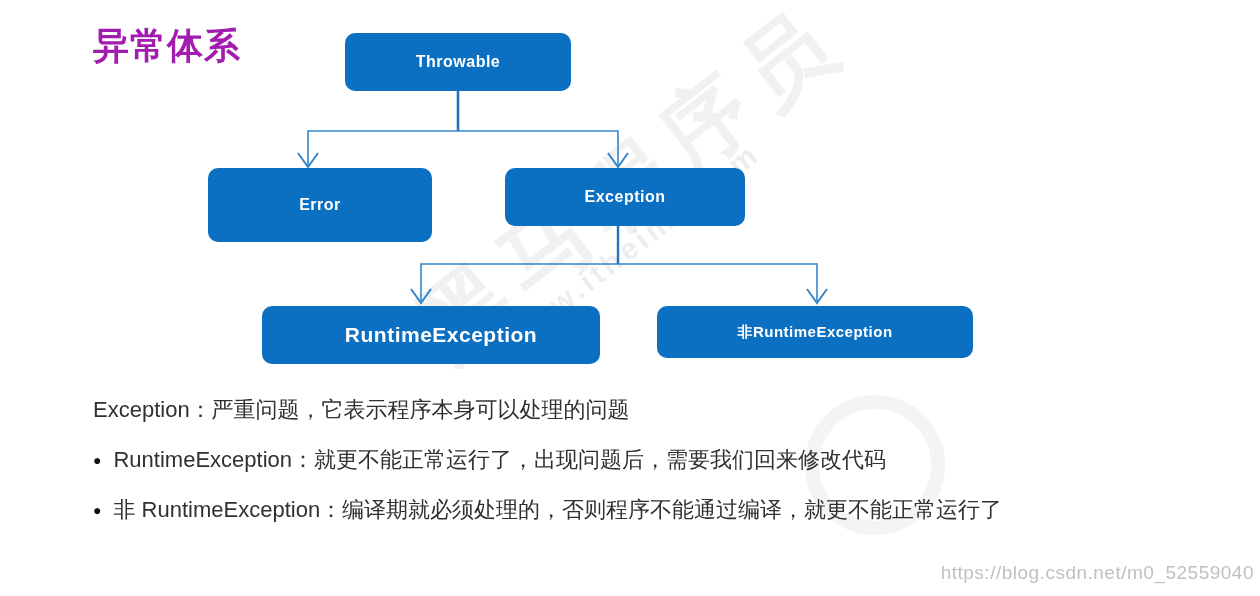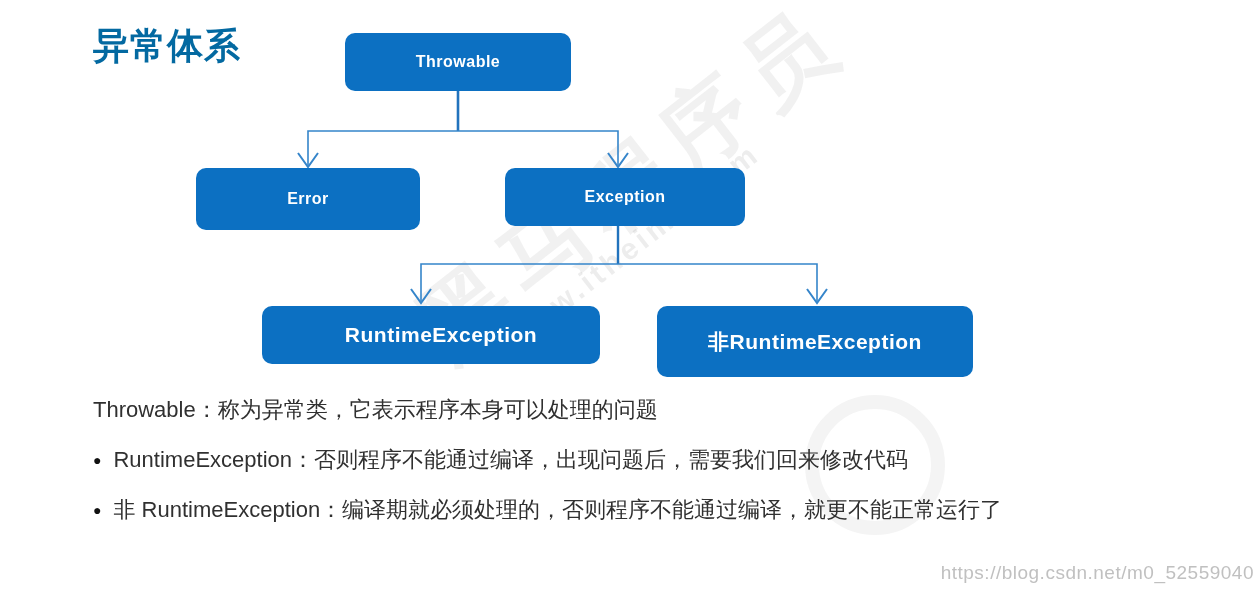--- a/index.html
+++ b/index.html
@@ -14,21 +14,21 @@
 
   
   .page-title {
     position: absolute;
     left: 93px;
     top: 22px;
     margin: 0;
     font-size: 36px;
     font-weight: 900;
     letter-spacing: 1px;
-    color: #0369a1;
+    color: #a21caf;
   }
 
   
   .brand-watermark {
     position: absolute;
     left: 400px;
     top: 120px;
     width: 520px;
     height: 300px;
     pointer-events: none;
@@ -86,24 +86,24 @@
     border-radius: 10px;
     display: flex;
     align-items: center;
     justify-content: center;
     color: #ffffff;
     font-weight: 700;
     font-size: 16px;
     letter-spacing: 0.5px;
   }
   .n-throwable  { left: 345px; top: 33px;  width: 226px; height: 58px; }
-  .n-error      { left: 196px; top: 168px; width: 224px; height: 62px; }
+  .n-error      { left: 208px; top: 168px; width: 224px; height: 74px; }
   .n-exception  { left: 505px; top: 168px; width: 240px; height: 58px; }
   .n-runtime    { left: 262px; top: 306px; width: 318px; height: 58px; font-size: 21px; padding-left: 20px; }
-  .n-nonruntime { left: 657px; top: 306px; width: 316px; height: 71px; font-size: 21px; }
+  .n-nonruntime { left: 657px; top: 306px; width: 316px; height: 52px; font-size: 15px; }
 
   
   .notes {
     position: absolute;
     left: 93px;
     top: 385px;
     width: 1150px;
     z-index: 3;
   }
   .note-row {
@@ -163,25 +163,25 @@
   </svg>
 
   <div class="node n-throwable">Throwable</div>
   <div class="node n-error">Error</div>
   <div class="node n-exception">Exception</div>
   <div class="node n-runtime">RuntimeException</div>
   <div class="node n-nonruntime">非RuntimeException</div>
 
   <div class="notes">
     <div class="note-row">
-      <span>Throwable：称为异常类，它表示程序本身可以处理的问题</span>
+      <span>Exception：严重问题，它表示程序本身可以处理的问题</span>
     </div>
     <div class="note-row">
       <span class="bullet">●</span>
-      <span>RuntimeException：否则程序不能通过编译，出现问题后，需要我们回来修改代码</span>
+      <span>RuntimeException：就更不能正常运行了，出现问题后，需要我们回来修改代码</span>
     </div>
     <div class="note-row">
       <span class="bullet">●</span>
       <span>非 RuntimeException：编译期就必须处理的，否则程序不能通过编译，就更不能正常运行了</span>
     </div>
   </div>
 
   <div class="csdn-watermark">https://blog.csdn.net/m0_52559040</div>
 
 </div>

